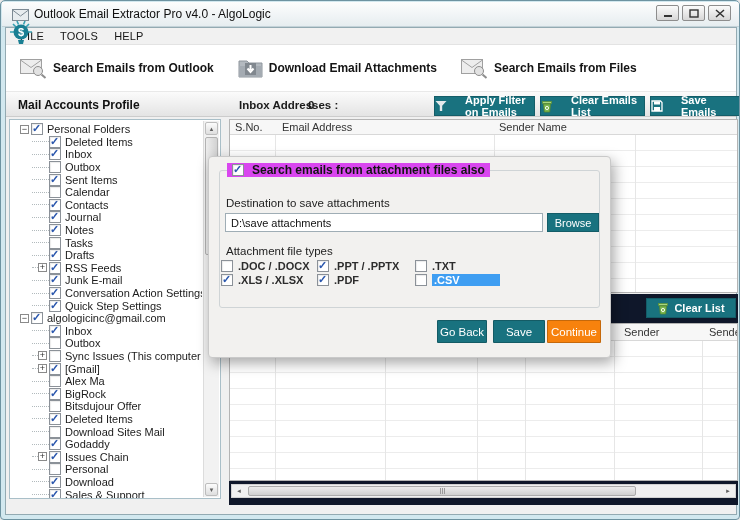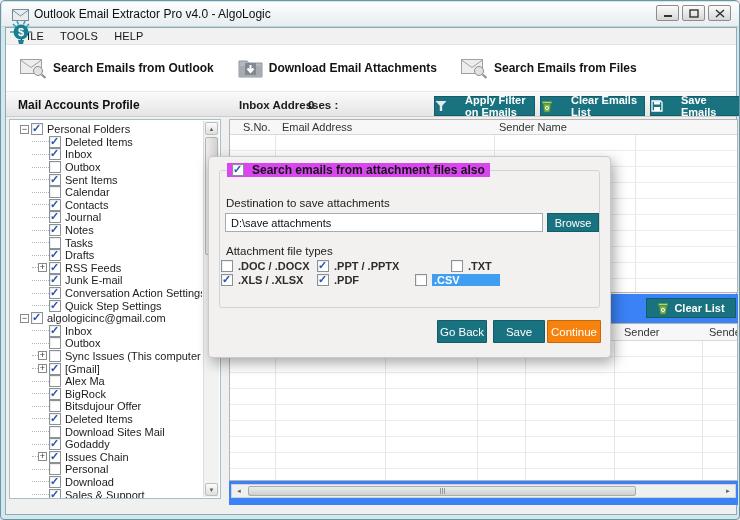--- a/index.html
+++ b/index.html
@@ -58,21 +58,21 @@
   .vthumb{position:absolute;left:1px;top:16px;width:13px;height:118px;background:linear-gradient(90deg,#ededed,#d2d2d2);
     border:1px solid #b2b2b2;border-radius:2px;}
   
   .emails-table{position:absolute;left:228px;top:118px;width:509px;height:174px;background:#fff;border:1px solid #b4b4b4;}
   .thead{position:absolute;left:0;top:0;right:0;height:15px;background:#f7f7f7;border-bottom:1px solid #d8d8d8;}
   .thead .hcell{position:absolute;top:1px;font-size:11px;font-weight:500;color:#333;white-space:nowrap;}
   .tbody{position:absolute;left:0;top:15px;right:0;bottom:0;
     background:repeating-linear-gradient(to bottom,#ffffff 0px,#ffffff 15px,#ececec 15px,#ececec 16px);}
   .colline{position:absolute;top:0;bottom:0;width:1px;background:#e6e6e6;}
   
-  .files-panel{position:absolute;left:228px;top:293px;width:509px;height:211px;background:#3b82f6;}
+  .files-panel{position:absolute;left:228px;top:293px;width:509px;height:211px;background:#0f172a;}
   .clear-btn{position:absolute;left:417px;top:4px;width:90px;height:20px;background:var(--teal);
     color:#fff;font-size:11px;font-weight:bold;display:flex;align-items:center;justify-content:center;gap:5px;
     border:1px solid rgba(0,0,0,.18);}
   .ftable{position:absolute;left:0;top:29px;width:509px;height:158px;background:#fff;border:1px solid #b4b4b4;overflow:hidden;}
   .fhead{position:absolute;left:0;top:0;right:0;height:17px;background:#f7f7f7;border-bottom:1px solid #d8d8d8;}
   .fhead .hcell{position:absolute;top:2px;font-size:11px;font-weight:500;color:#333;white-space:nowrap;}
   .fbody{position:absolute;left:0;top:17px;right:0;bottom:0;
     background:repeating-linear-gradient(to bottom,#ffffff 0px,#ffffff 15px,#ececec 15px,#ececec 16px);}
   .hscroll{position:absolute;left:2px;top:190px;width:505px;height:14px;background:#f0f0f0;border:1px solid #d2d2d2;}
   .harrow{position:absolute;top:0px;width:14px;height:12px;color:#5f5f5f;font-size:6px;line-height:12px;text-align:center;}
@@ -380,21 +380,21 @@
       </div>
     <div class="vscroll">
       <div class="sarrow" style="top:1px;">▲</div>
       <div class="vthumb"></div>
       <div class="sarrow" style="bottom:1px;">▼</div>
     </div>
   </div>
 
   <div class="emails-table">
     <div class="thead" id="emails-head">
-        <span class="hcell" style="left: 13px;">S.No.</span>
+        <span class="hcell" style="left: 5px;">S.No.</span>
         <span class="hcell" style="left: 52px;">Email Address</span>
         <span class="hcell" style="left: 269px;">Sender Name</span>
         <span class="hcell" style="left: 410px;"></span>
       </div>
     <div class="tbody" id="emails-body">
         <div class="colline" style="left: 45px;"></div>
         <div class="colline" style="left: 264px;"></div>
         <div class="colline" style="left: 405px;"></div>
       </div>
   </div>
@@ -448,21 +448,21 @@
     <div id="ft-grid"></div>
     <div id="dlg-buttons"></div>
   <div class="ft-item" style="left: 12px; top: 102px;">
         <span class="cb"></span>
         <span class="lbl">.DOC / .DOCX</span>
       </div>
       <div class="ft-item" style="left: 108px; top: 102px;">
         <span class="cb checked"></span>
         <span class="lbl">.PPT / .PPTX</span>
       </div>
-      <div class="ft-item" style="left: 206px; top: 102px; margin-left: 36px;">
+      <div class="ft-item" style="left: 206px; top: 102px;">
         <span class="cb"></span>
         <span class="lbl">.TXT</span>
       </div>
       <div class="ft-item" style="left: 12px; top: 116px;">
         <span class="cb checked"></span>
         <span class="lbl">.XLS / .XLSX</span>
       </div>
       <div class="ft-item" style="left: 108px; top: 116px;">
         <span class="cb checked"></span>
         <span class="lbl">.PDF</span>

